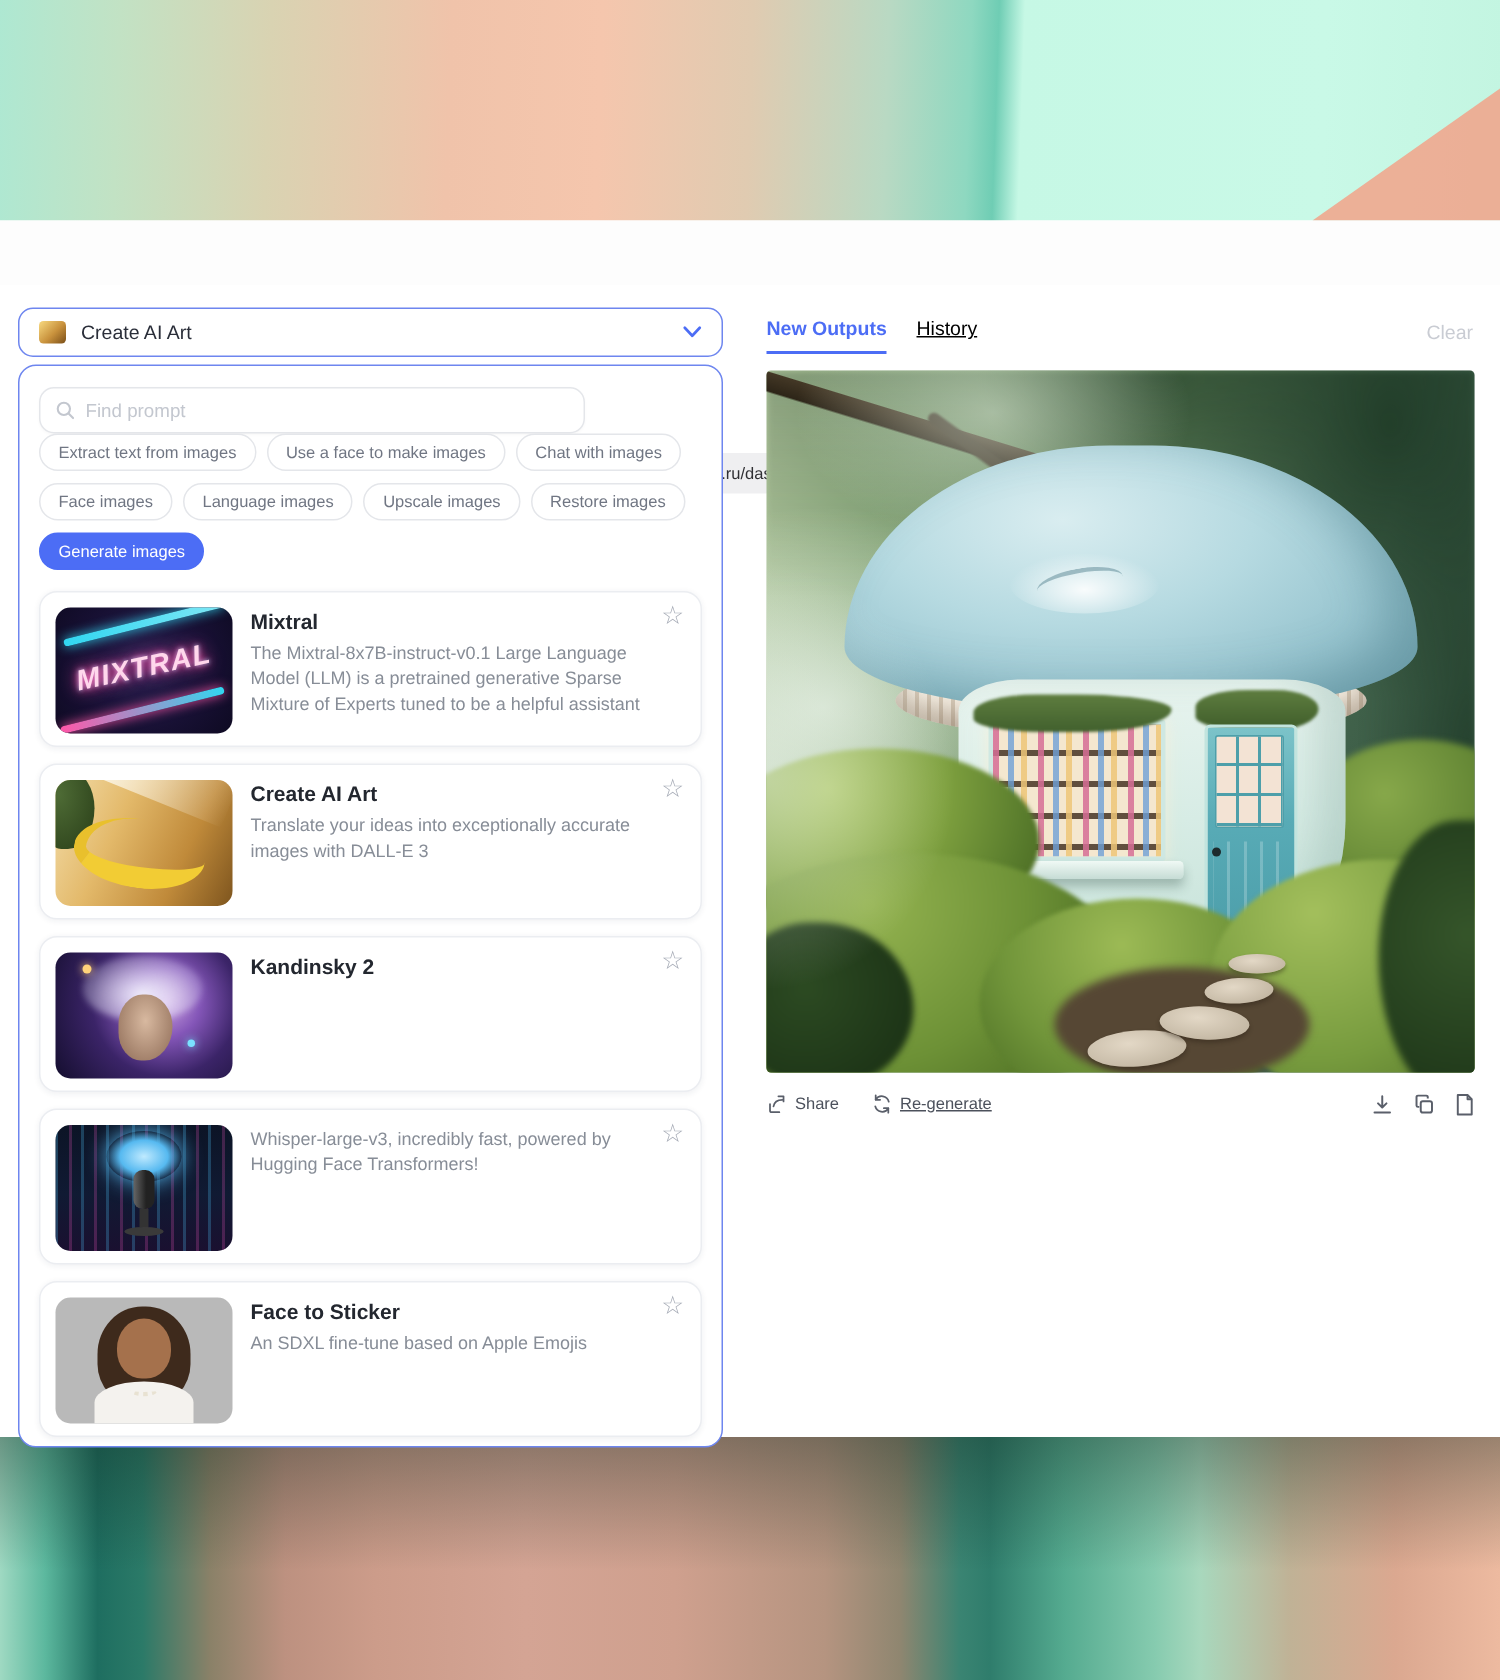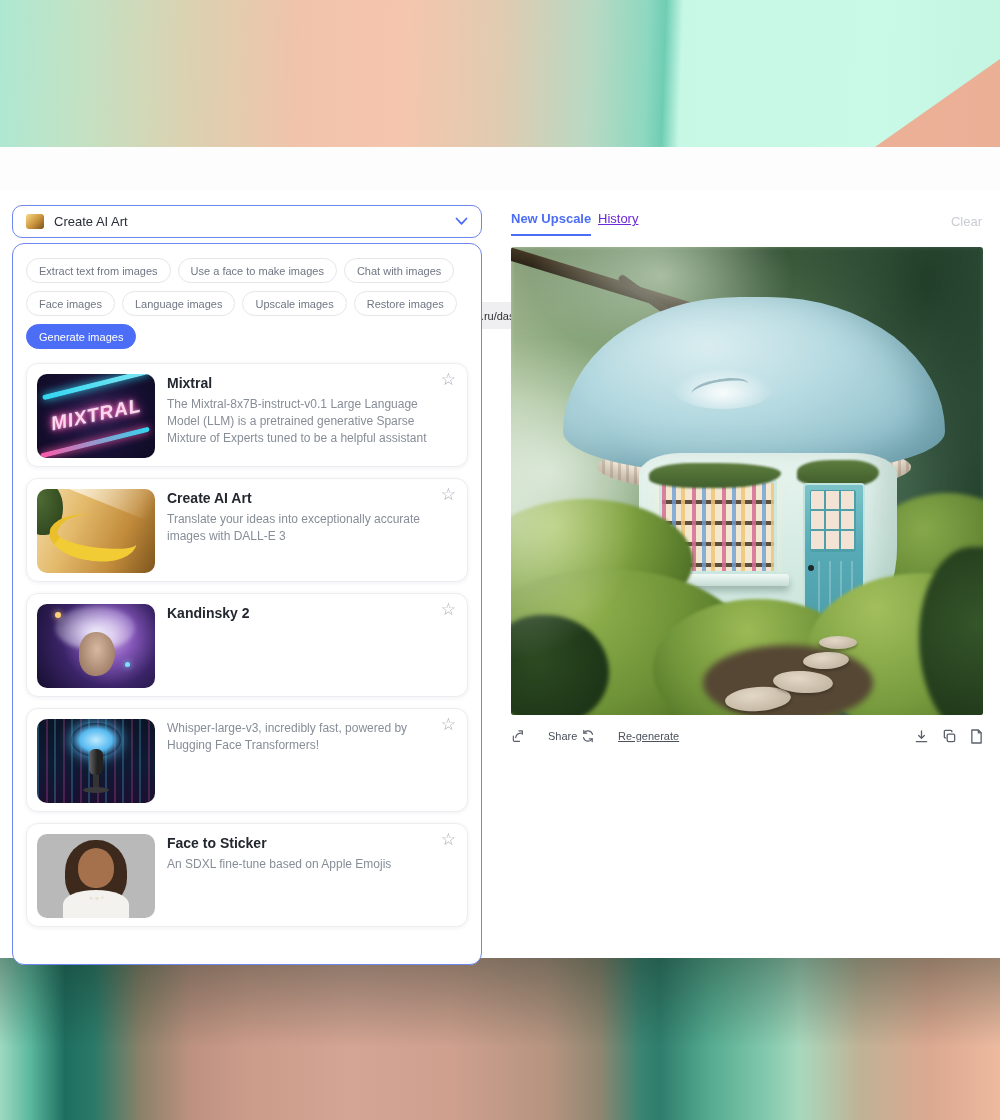--- a/index.html
+++ b/index.html
@@ -80,21 +80,21 @@
   .t-sticker { background:#b9b9b9; }
   .t-sticker .hair { left:28px; top:6px; width:62px; height:66px; background:#3e2a1c; border-radius:48% 48% 42% 42%; }
   .t-sticker .face { left:41px; top:14px; width:36px; height:40px; background:#a5714c; border-radius:50% 50% 46% 46%; }
   .t-sticker .body { left:26px; top:56px; width:66px; height:28px; background:#f4f2ee; border-radius:50% 50% 0 0; }
   .t-sticker .pearls { left:50px; top:58px; width:18px; height:8px; border-bottom:3px dotted #e8e2d2; border-radius:50%; }
 
   
   .tab-row { left:511px; top:211px; width:472px; height:26px; }
   .tab { position:absolute; top:0; font-size:13px; cursor:pointer; }
   .tab-active { left:0; color:#4c6df5; font-weight:600; padding-bottom:8px; border-bottom:2.5px solid #4c6df5; }
-  .tab-idle { left:87px; color:#6d28d9;text-decoration:underline; }
+  .tab-idle { left:100px; color:#000000;text-decoration:underline; }
   .clear-btn { position:absolute; right:1px; top:3px; font-size:13px; color:#c9ccd3; cursor:pointer; }
 
   .art { left:511px; top:247px; width:472px; height:468px; border-radius:3px; overflow:hidden; cursor:pointer;
     background:linear-gradient(105deg,#b9cda4 0%,#93b184 16%,#7fa072 28%,#5f8159 46%,#4c6d50 62%,#40614a 76%,#32503d 100%); }
   .art * { position:absolute; }
   .a-canopy { inset:0; background:
       radial-gradient(ellipse 42% 60% at 88% 8%, rgba(18,44,26,.6), transparent 65%),
       radial-gradient(ellipse 26% 80% at 100% 55%, rgba(22,48,30,.55), transparent 62%),
       radial-gradient(ellipse 35% 30% at 55% 0%, rgba(25,52,32,.45), transparent 70%),
       linear-gradient(180deg, rgba(28,54,34,.30), transparent 32%); filter:blur(2px); }
@@ -153,21 +153,21 @@
   .s2 { left:262px; top:424px; width:60px; height:22px; transform:rotate(3deg); }
   .s3 { left:292px; top:405px; width:46px; height:17px; transform:rotate(-3deg); }
   .s4 { left:308px; top:389px; width:38px; height:13px; }
   .a-leafL { left:-22px; top:368px; width:120px; height:110px; border-radius:45% 55% 50% 50%; filter:blur(2px);
     background:radial-gradient(circle at 40% 40%, #2c4a22, #1c3316 80%); }
   .a-leafR { left:408px; top:300px; width:110px; height:190px; border-radius:50% 40% 45% 55%; filter:blur(2.5px);
     background:radial-gradient(circle at 55% 40%, #35552a, #20391a 80%); }
   .a-glow { inset:0; background:radial-gradient(ellipse 46% 52% at 0% 58%, rgba(238,246,240,.5), transparent 58%); }
 
   .actions { left:511px; top:729px; width:472px; height:18px; }
-  .act-btn { position:absolute; top:0; display:flex; align-items:center; gap:23px; font-size:11px; color:#4c515c; cursor:pointer; }
+  .act-btn { position:absolute; top:0; display:flex; align-items:center; gap:5px; font-size:11px; color:#4c515c; cursor:pointer; }
   .act-share { left:0; }
   .act-regen { left:70px;text-decoration:underline; }
   .out-icons { position:absolute; right:0; top:0; display:flex; gap:13px; }
   .out-icons svg { cursor:pointer; }
 
   svg { display:block; }
 </style>
 </head>
 <body>
 
@@ -204,20 +204,27 @@
 
 <div class="abs selector">
   <span class="sel-thumb"></span>
   <span class="sel-label">Create AI Art</span>
   <svg class="sel-chevron" width="13" height="9" viewBox="0 0 13 9">
     <path d="M1.5 1.5 L6.5 6.8 L11.5 1.5" fill="none" stroke="#4c6df5" stroke-width="1.8" stroke-linecap="round" stroke-linejoin="round"></path>
   </svg>
 </div>
 
 <div class="abs panel">
+  <div class="search">
+    <svg width="13" height="13" viewBox="0 0 14 14">
+      <circle cx="6" cy="6" r="4.4" fill="none" stroke="#c3c7cf" stroke-width="1.5"></circle>
+      <path d="M9.4 9.4 L12.6 12.6" stroke="#c3c7cf" stroke-width="1.5" stroke-linecap="round"></path>
+    </svg>
+    <input placeholder="Find prompt" style="">
+  </div>
 
   <div class="chips">
     <span class="chip">Extract text from images</span>
     <span class="chip">Use a face to make images</span>
     <span class="chip">Chat with images</span>
     <span class="chip">Face images</span>
     <span class="chip">Language images</span>
     <span class="chip">Upscale images</span>
     <span class="chip">Restore images</span>
     <span class="chip active">Generate images</span>
@@ -289,21 +296,21 @@
         <div class="card-title">Face to Sticker</div>
         <div class="card-desc">An SDXL fine-tune based on Apple Emojis</div>
       </div>
       <span class="star">☆</span>
     </div>
 
   </div>
 </div>
 
 <div class="abs tab-row">
-  <span class="tab tab-active">New Upscale</span>
+  <span class="tab tab-active">New Outputs</span>
   <span class="tab tab-idle">History</span>
   <span class="clear-btn">Clear</span>
 </div>
 
 <div class="abs art">
   <div class="a-canopy"></div>
   <div class="a-branch1"></div>
   <div class="a-branch2"></div>
   <div class="a-vine"></div>
   <div class="a-mist"></div>

